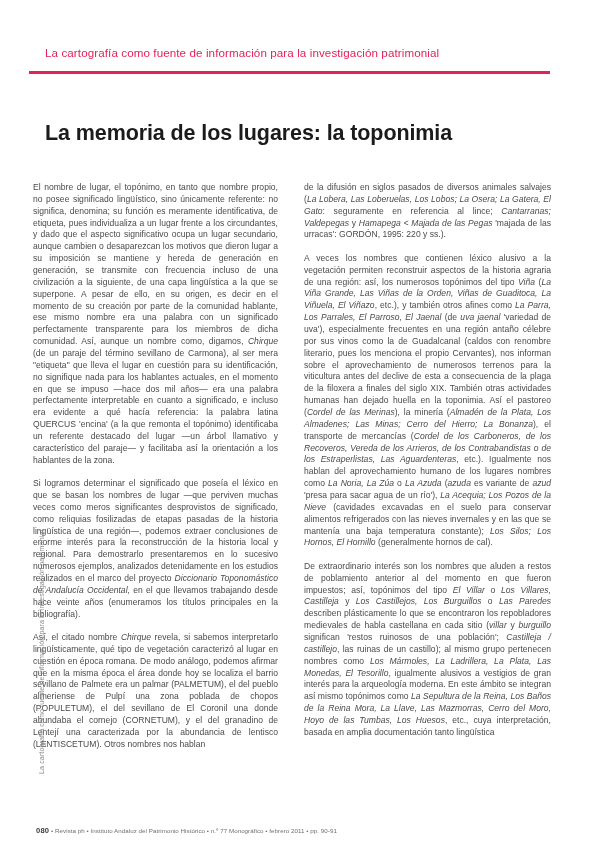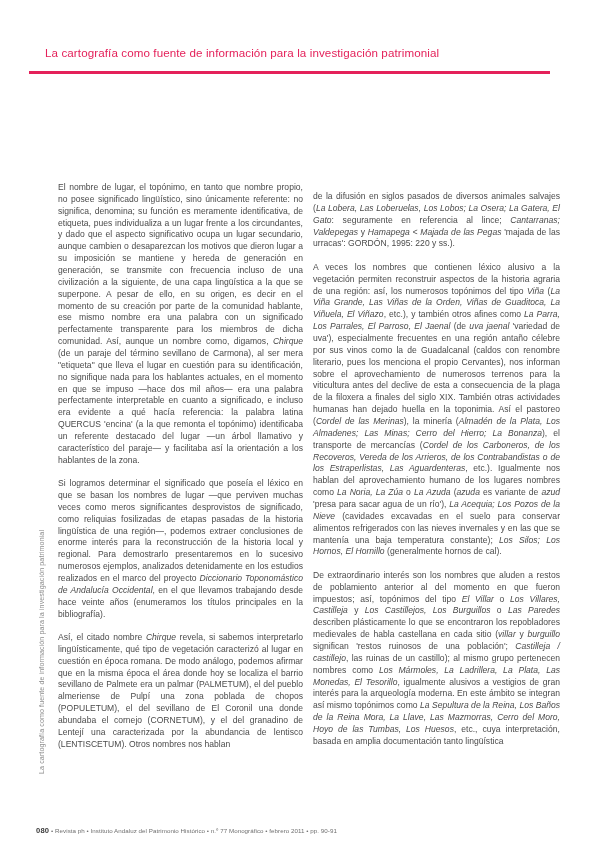--- a/index.html
+++ b/index.html
@@ -68,22 +68,22 @@
   
   .col {
     position: absolute;
     top: 182px;
     font-size: 8.55px;
     line-height: 11.86px;
     text-align: justify;
     color: #4a4a4a;
     letter-spacing: 0.02px;
   }
-  .col-left  { left: 58px;  width: 245px; }
-  .col-right { left: 313px; width: 247px; margin-top: 9px; }
+  .col-left  { left: 33px;  width: 245px; }
+  .col-right { left: 304px; width: 247px; }
 
   .col p {
     margin: 0 0 11.5px 0;
     text-align: justify;
     text-justify: inter-word;
   }
   .col p:last-child { margin-bottom: 0; }
   .col i { font-style: italic; }
 
   
@@ -124,20 +124,21 @@
 </style>
 </head>
 <body>
 
 <div class="page">
 
   <div class="running-head">La cartografía como fuente de información para la investigación patrimonial</div>
 
   <div class="head-rule"></div>
 
+  <h1 class="article-title">La memoria de los lugares: la toponimia</h1>
 
 
   <div class="col col-left">
     <p>El nombre de lugar, el topónimo, en tanto que nombre propio, no posee significado lingüístico, sino únicamente referente: no significa, denomina; su función es meramente identificativa, de etiqueta, pues individualiza a un lugar frente a los circundantes, y dado que el aspecto significativo ocupa un lugar secundario, aunque cambien o desaparezcan los motivos que dieron lugar a su imposición se mantiene y hereda de generación en generación, se transmite con frecuencia incluso de una civilización a la siguiente, de una capa lingüística a la que se superpone. A pesar de ello, en su origen, es decir en el momento de su creación por parte de la comunidad hablante, ese mismo nombre era una palabra con un significado perfectamente transparente para los miembros de dicha comunidad. Así, aunque un nombre como, digamos, <i>Chirque</i> (de un paraje del término sevillano de Carmona), al ser mera "etiqueta" que lleva el lugar en cuestión para su identificación, no signifique nada para los hablantes actuales, en el momento en que se impuso —hace dos mil años— era una palabra perfectamente interpretable en cuanto a significado, e incluso era evidente a qué hacía referencia: la palabra latina QUERCUS 'encina' (a la que remonta el topónimo) identificaba un referente destacado del lugar —un árbol llamativo y característico del paraje— y facilitaba así la orientación a los hablantes de la zona.</p>
     <p>Si logramos determinar el significado que poseía el léxico en que se basan los nombres de lugar —que perviven muchas veces como meros significantes desprovistos de significado, como reliquias fosilizadas de etapas pasadas de la historia lingüística de una región—, podemos extraer conclusiones de enorme interés para la reconstrucción de la historia local y regional. Para demostrarlo presentaremos en lo sucesivo numerosos ejemplos, analizados detenidamente en los estudios realizados en el marco del proyecto <i>Diccionario Toponomástico de Andalucía Occidental</i>, en el que llevamos trabajando desde hace veinte años (enumeramos los títulos principales en la bibliografía).</p>
     <p>Así, el citado nombre <i>Chirque</i> revela, si sabemos interpretarlo lingüísticamente, qué tipo de vegetación caracterizó al lugar en cuestión en época romana. De modo análogo, podemos afirmar que en la misma época el área donde hoy se localiza el barrio sevillano de Palmete era un palmar (PALMETUM), el del pueblo almeriense de Pulpí una zona poblada de chopos (POPULETUM), el del sevillano de El Coronil una donde abundaba el cornejo (CORNETUM), y el del granadino de Lentejí una caracterizada por la abundancia de lentisco (LENTISCETUM). Otros nombres nos hablan</p>
   </div>
 
   <div class="col col-right">
     <p>de la difusión en siglos pasados de diversos animales salvajes (<i>La Lobera, Las Loberuelas, Los Lobos; La Osera; La Gatera, El Gato</i>: seguramente en referencia al lince; <i>Cantarranas; Valdepegas</i> y <i>Hamapega &lt; Majada de las Pegas</i> 'majada de las urracas': GORDÓN, 1995: 220 y ss.).</p>

